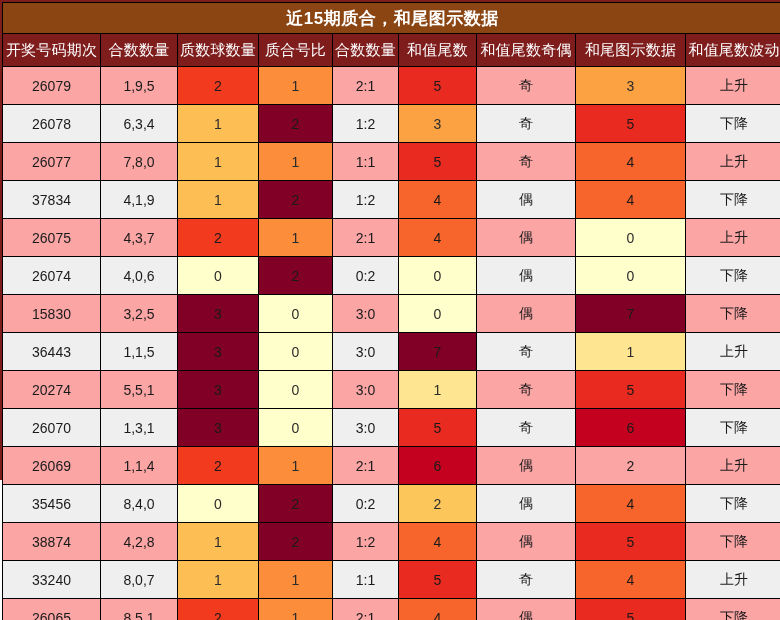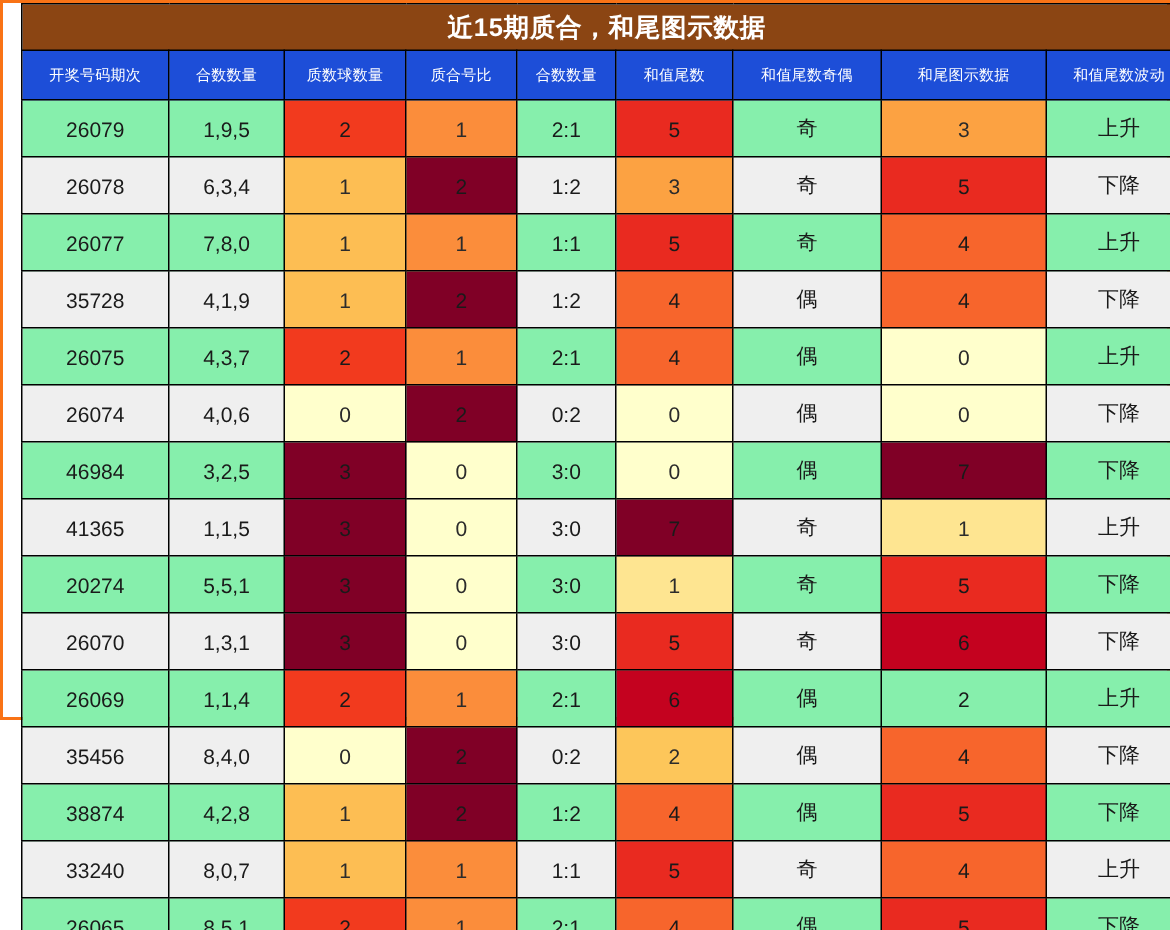--- a/index.html
+++ b/index.html
@@ -11,22 +11,21 @@
   body {
     width: 780px;
     height: 620px;
     font-family: "Liberation Sans", "DejaVu Sans", sans-serif;
     overflow: hidden;
   }
   #table-wrap {
     width: 780px;
     height: 480px;
     box-sizing: border-box;
-    border: 2px solid #f97316;
-    padding-left: 12px;
+    border: 2px solid #7f1d1d;
   }
   table.stat-table {
     width: 780px;
     border-collapse: collapse;
     table-layout: fixed;
   }
   table.stat-table td, table.stat-table th {
     border: 1px solid #000000;
     padding: 0;
     margin: 0;
@@ -39,33 +38,33 @@
     background: #8B4513;
     color: #ffffff;
     font-size: 17px;
     font-weight: bold;
     height: 30px;
     letter-spacing: 0.5px;
     border: 1px solid #000000;
   }
   
   tr.head-row th {
-    background: #1d4ed8;
+    background: #7f1d1d;
     color: #ffffff;
-    font-size: 10px;
+    font-size: 15px;
     height: 32px;
     letter-spacing: 0.2px;
   }
   
   tr.data-row td {
     height: 37px;
     font-size: 14px;
     color: #1a1a1a;
   }
-  tr.data-row.odd td.plain { background: #86efac; }
+  tr.data-row.odd td.plain { background: #fca5a5; }
   tr.data-row.even td.plain { background: #efefef; }
 
   
   col.c0 { width: 98px; }
   col.c1 { width: 77px; }
   col.c2 { width: 81px; }
   col.c3 { width: 74px; }
   col.c4 { width: 66px; }
   col.c5 { width: 78px; }
   col.c6 { width: 99px; }
@@ -135,21 +134,21 @@
           <td class="plain">7,8,0</td>
           <td class="colored dark-text" style="background: rgb(253, 190, 83);">1</td>
           <td class="colored dark-text" style="background: rgb(251, 141, 59);">1</td>
           <td class="plain">1:1</td>
           <td class="colored" style="background: rgb(233, 42, 32);">5</td>
           <td class="plain">奇</td>
           <td class="colored" style="background: rgb(247, 101, 44);">4</td>
           <td class="plain">上升</td>
         </tr>
         <tr class="data-row even">
-          <td class="plain">35728</td>
+          <td class="plain">37834</td>
           <td class="plain">4,1,9</td>
           <td class="colored dark-text" style="background: rgb(253, 190, 83);">1</td>
           <td class="colored" style="background: rgb(128, 0, 38);">2</td>
           <td class="plain">1:2</td>
           <td class="colored" style="background: rgb(247, 101, 44);">4</td>
           <td class="plain">偶</td>
           <td class="colored" style="background: rgb(247, 101, 44);">4</td>
           <td class="plain">下降</td>
         </tr>
         <tr class="data-row odd">
@@ -168,32 +167,32 @@
           <td class="plain">4,0,6</td>
           <td class="colored dark-text" style="background: rgb(255, 255, 204);">0</td>
           <td class="colored" style="background: rgb(128, 0, 38);">2</td>
           <td class="plain">0:2</td>
           <td class="colored dark-text" style="background: rgb(255, 255, 204);">0</td>
           <td class="plain">偶</td>
           <td class="colored dark-text" style="background: rgb(255, 255, 204);">0</td>
           <td class="plain">下降</td>
         </tr>
         <tr class="data-row odd">
-          <td class="plain">46984</td>
+          <td class="plain">15830</td>
           <td class="plain">3,2,5</td>
           <td class="colored" style="background: rgb(128, 0, 38);">3</td>
           <td class="colored dark-text" style="background: rgb(255, 255, 204);">0</td>
           <td class="plain">3:0</td>
           <td class="colored dark-text" style="background: rgb(255, 255, 204);">0</td>
           <td class="plain">偶</td>
           <td class="colored" style="background: rgb(128, 0, 38);">7</td>
           <td class="plain">下降</td>
         </tr>
         <tr class="data-row even">
-          <td class="plain">41365</td>
+          <td class="plain">36443</td>
           <td class="plain">1,1,5</td>
           <td class="colored" style="background: rgb(128, 0, 38);">3</td>
           <td class="colored dark-text" style="background: rgb(255, 255, 204);">0</td>
           <td class="plain">3:0</td>
           <td class="colored" style="background: rgb(128, 0, 38);">7</td>
           <td class="plain">奇</td>
           <td class="colored dark-text" style="background: rgb(254, 229, 145);">1</td>
           <td class="plain">上升</td>
         </tr>
         <tr class="data-row odd">

